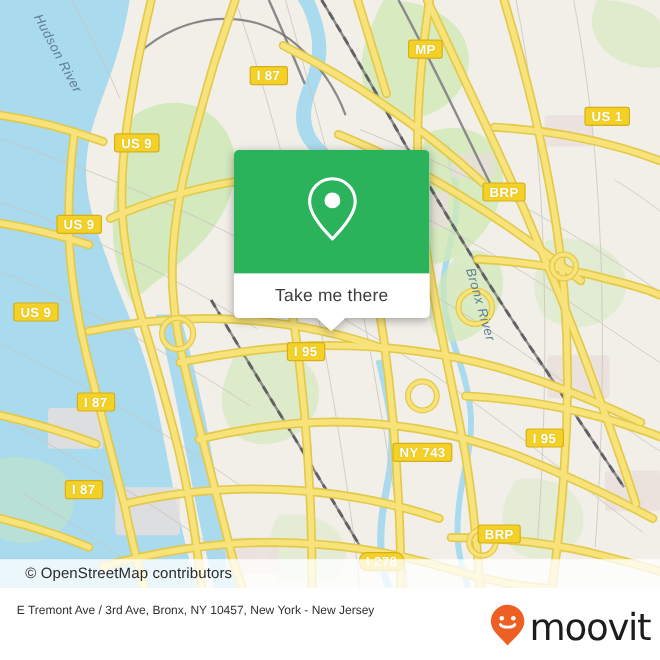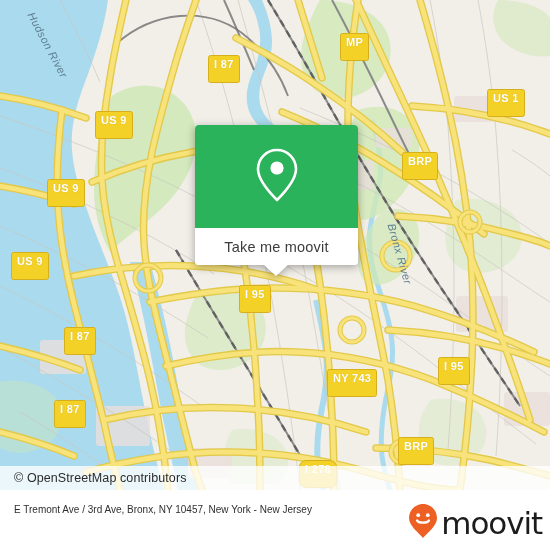--- a/index.html
+++ b/index.html
@@ -14,34 +14,34 @@
   .map{position:absolute;left:0;top:0;width:550px;height:490px;overflow:hidden;background:#f2efe9;}
   .map svg{position:absolute;left:0;top:0;}
 
   
   .attrib{
     position:absolute;left:0;bottom:0;width:550px;height:24px;
     background:rgba(255,255,255,0.78);
     display:flex;align-items:center;
   }
   .attrib span{
-    font-size:12.5px;color:#2b2b2b;padding-left:14px;letter-spacing:0.1px;
+    font-size:12.5px;color:#2b2b2b;padding-left:21px;letter-spacing:0.1px;
   }
 
   
   .shield{
     position:absolute;
     background:#f3d127;
     border:1.4px solid #d6b01c;
     border-radius:2.5px;
     color:#ffffff;
     font-size:11px;
     font-weight:bold;
     line-height:1;
-    padding:3px 5px 12px 5px;
+    padding:3px 5px 0 5px;
     letter-spacing:0.3px;
     white-space:nowrap;
     text-shadow:0 0 1px rgba(150,120,0,.35);
     box-sizing:border-box;
   }
 
   
   .waterlabel{
     position:absolute;
     color:#5f7f92;
@@ -353,21 +353,21 @@
     <div class="card-inner">
       <div class="card-head">
         <span>
           <svg width="46" height="58" viewBox="0 0 46 58">
             <path d="M23,4 C12.5,4 4,12.5 4,23 C4,33 14,45 23,54 C32,45 42,33 42,23 C42,12.5 33.5,4 23,4 Z" fill="none" stroke="#ffffff" stroke-width="2.6" stroke-linejoin="round"></path>
             <circle cx="23" cy="22" r="6.6" fill="#ffffff"></circle>
           </svg>
         </span>
       </div>
       <div class="card-foot">
-        <span>Take me moovit</span>
+        <span>Take me there</span>
       </div>
     </div>
     <div class="card-tail"></div>
   </div>
 
   <div class="caption">
     <div class="caption-text">E Tremont Ave / 3rd Ave, Bronx, NY 10457, New York - New Jersey</div>
     <div class="brand">
       <span>
         <svg width="30" height="36" viewBox="0 0 30 36">

